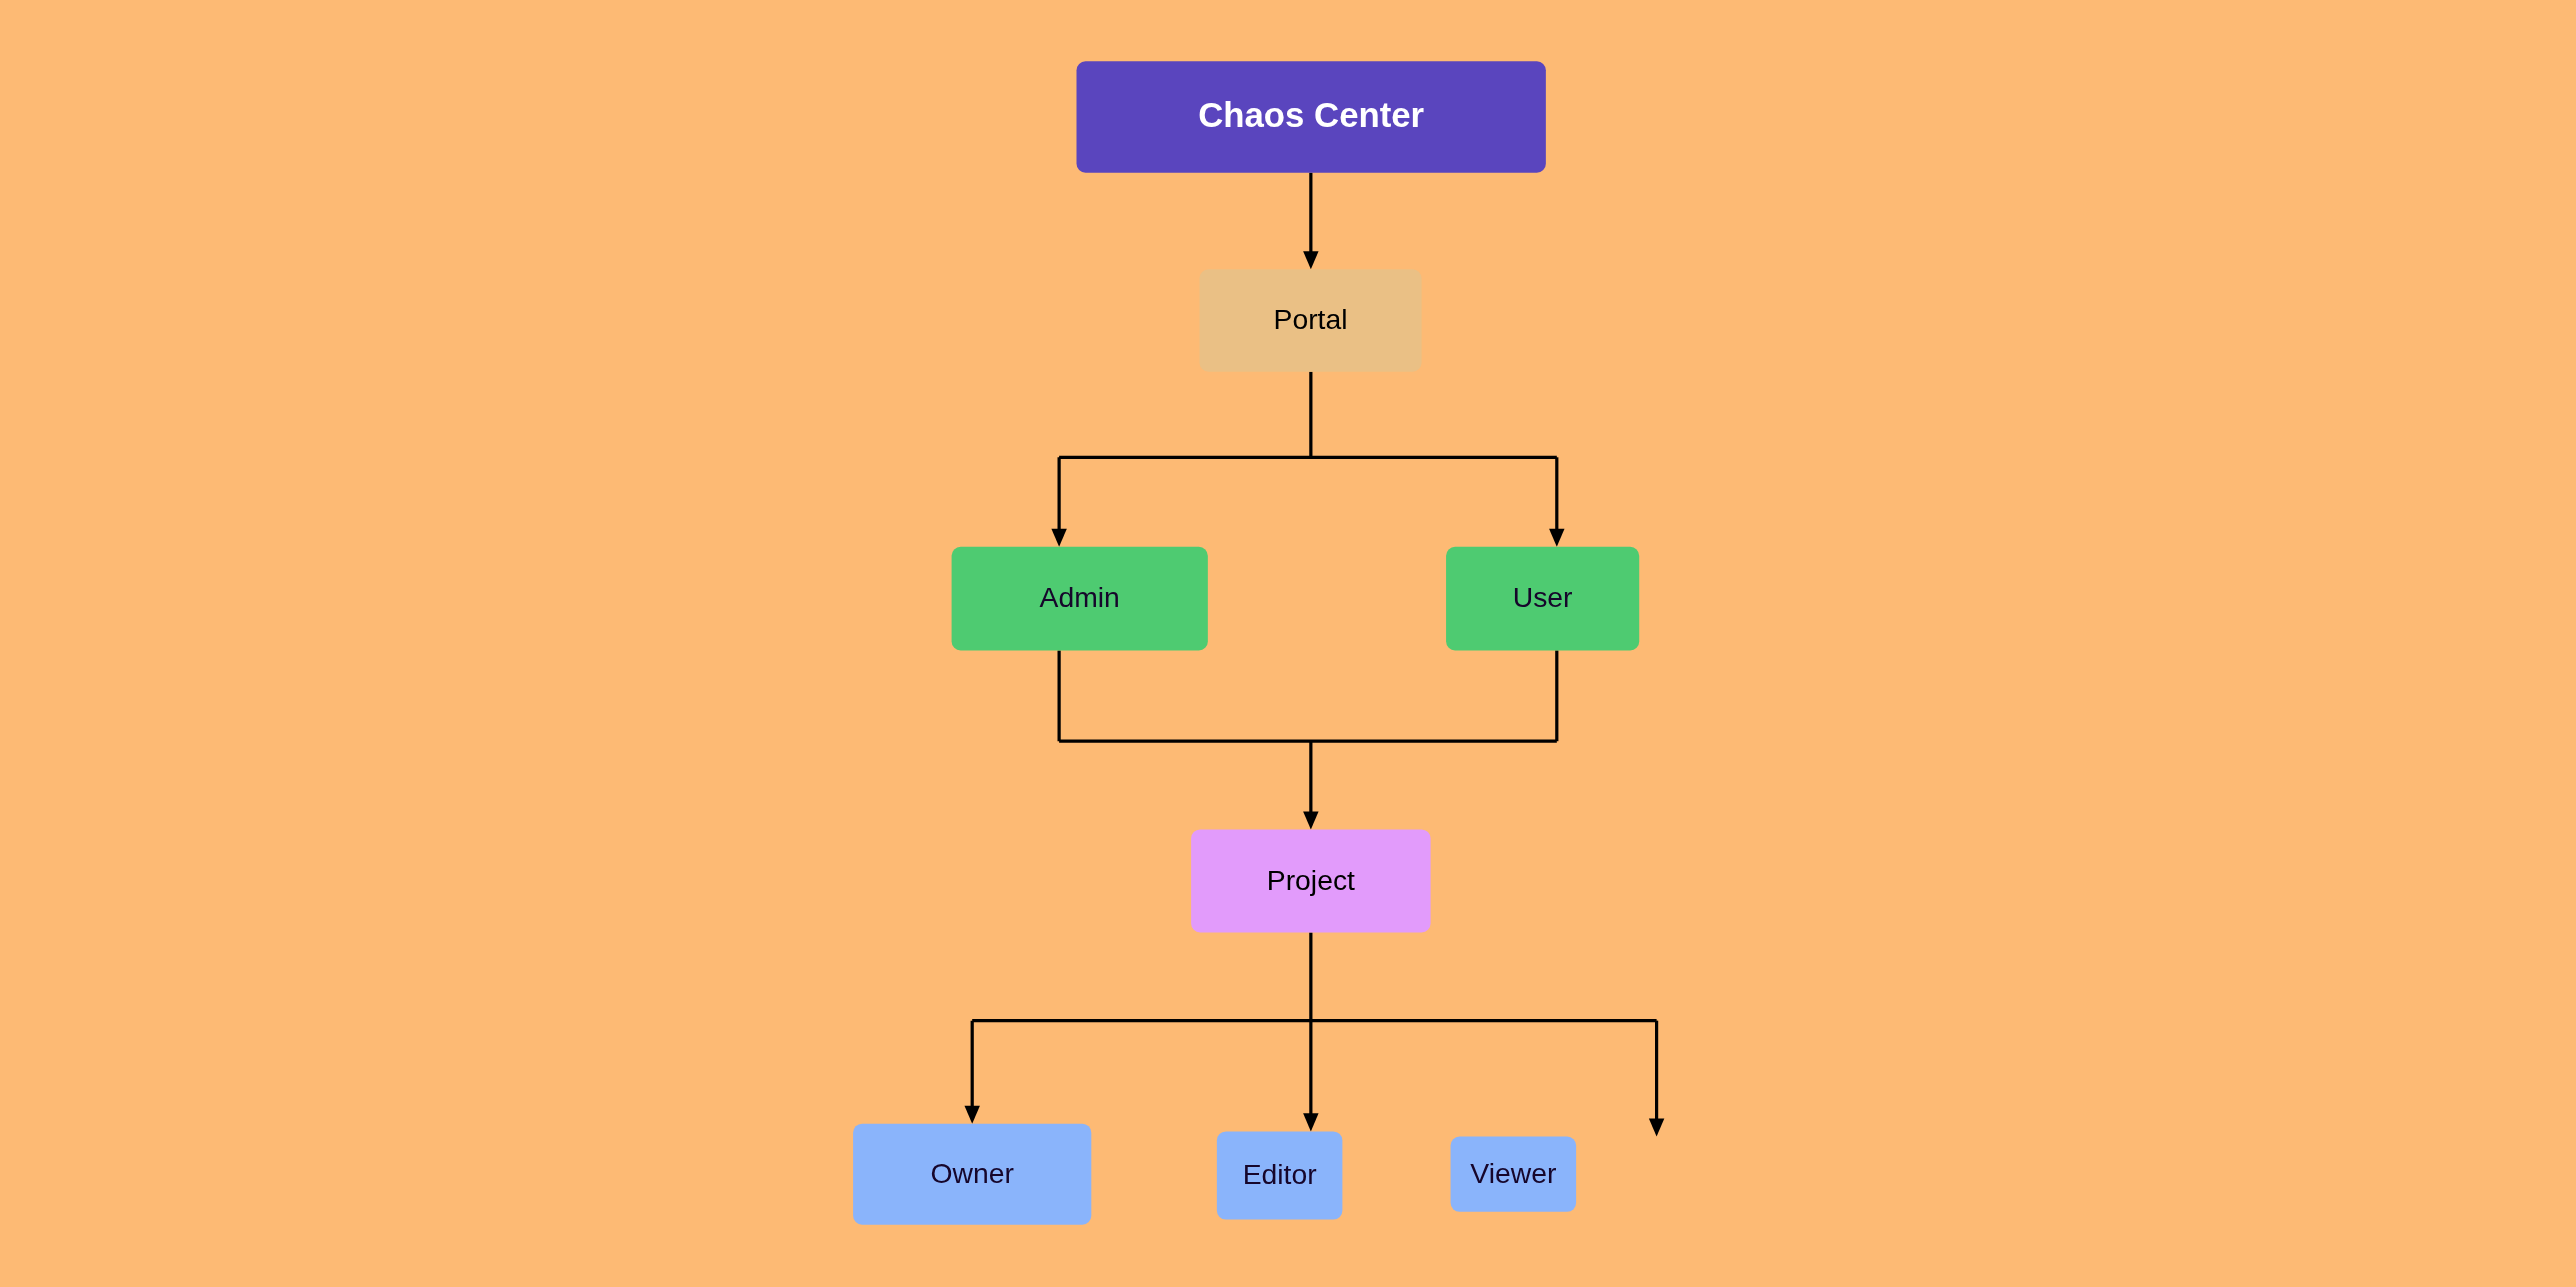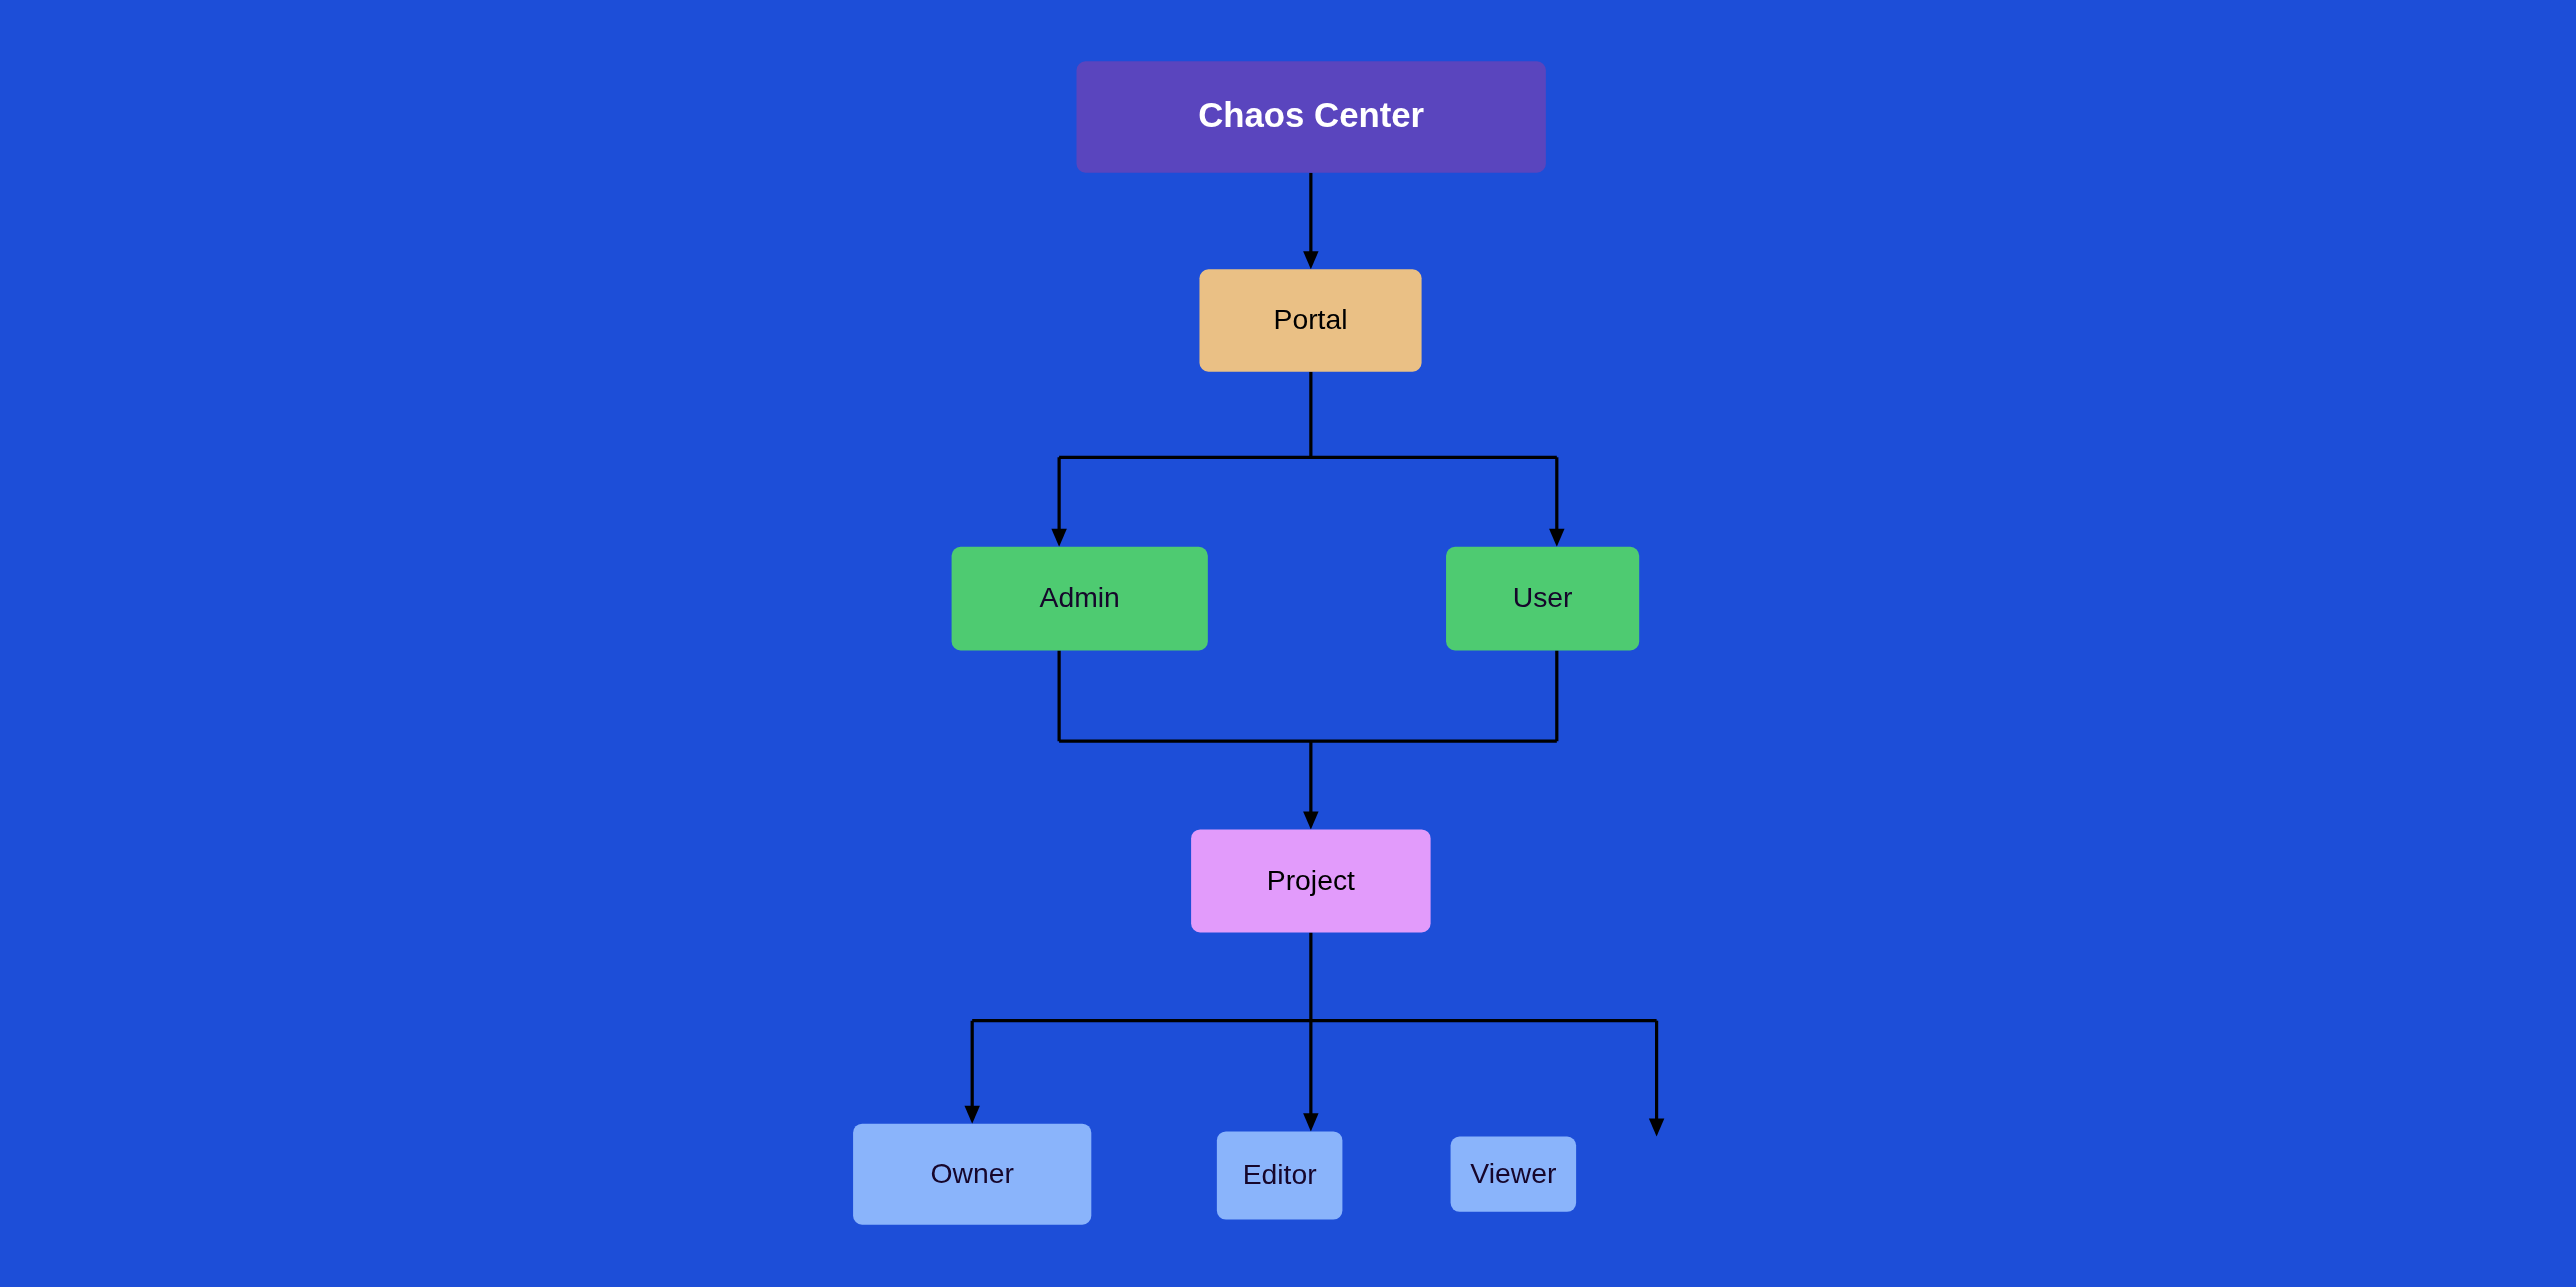--- a/index.html
+++ b/index.html
@@ -10,21 +10,21 @@
   body {
     width: 2576px;
     height: 1288px;
     overflow: hidden;
     font-family: "Liberation Sans", sans-serif;
   }
   #diagram-root {
     position: relative;
     width: 2576px;
     height: 1288px;
-    background: #1d4ed8;
+    background: #fdba74;
   }
   svg.flow {
     position: absolute;
     top: 0;
     left: 0;
     width: 2576px;
     height: 1288px;
     display: block;
   }
   .node-rect {

